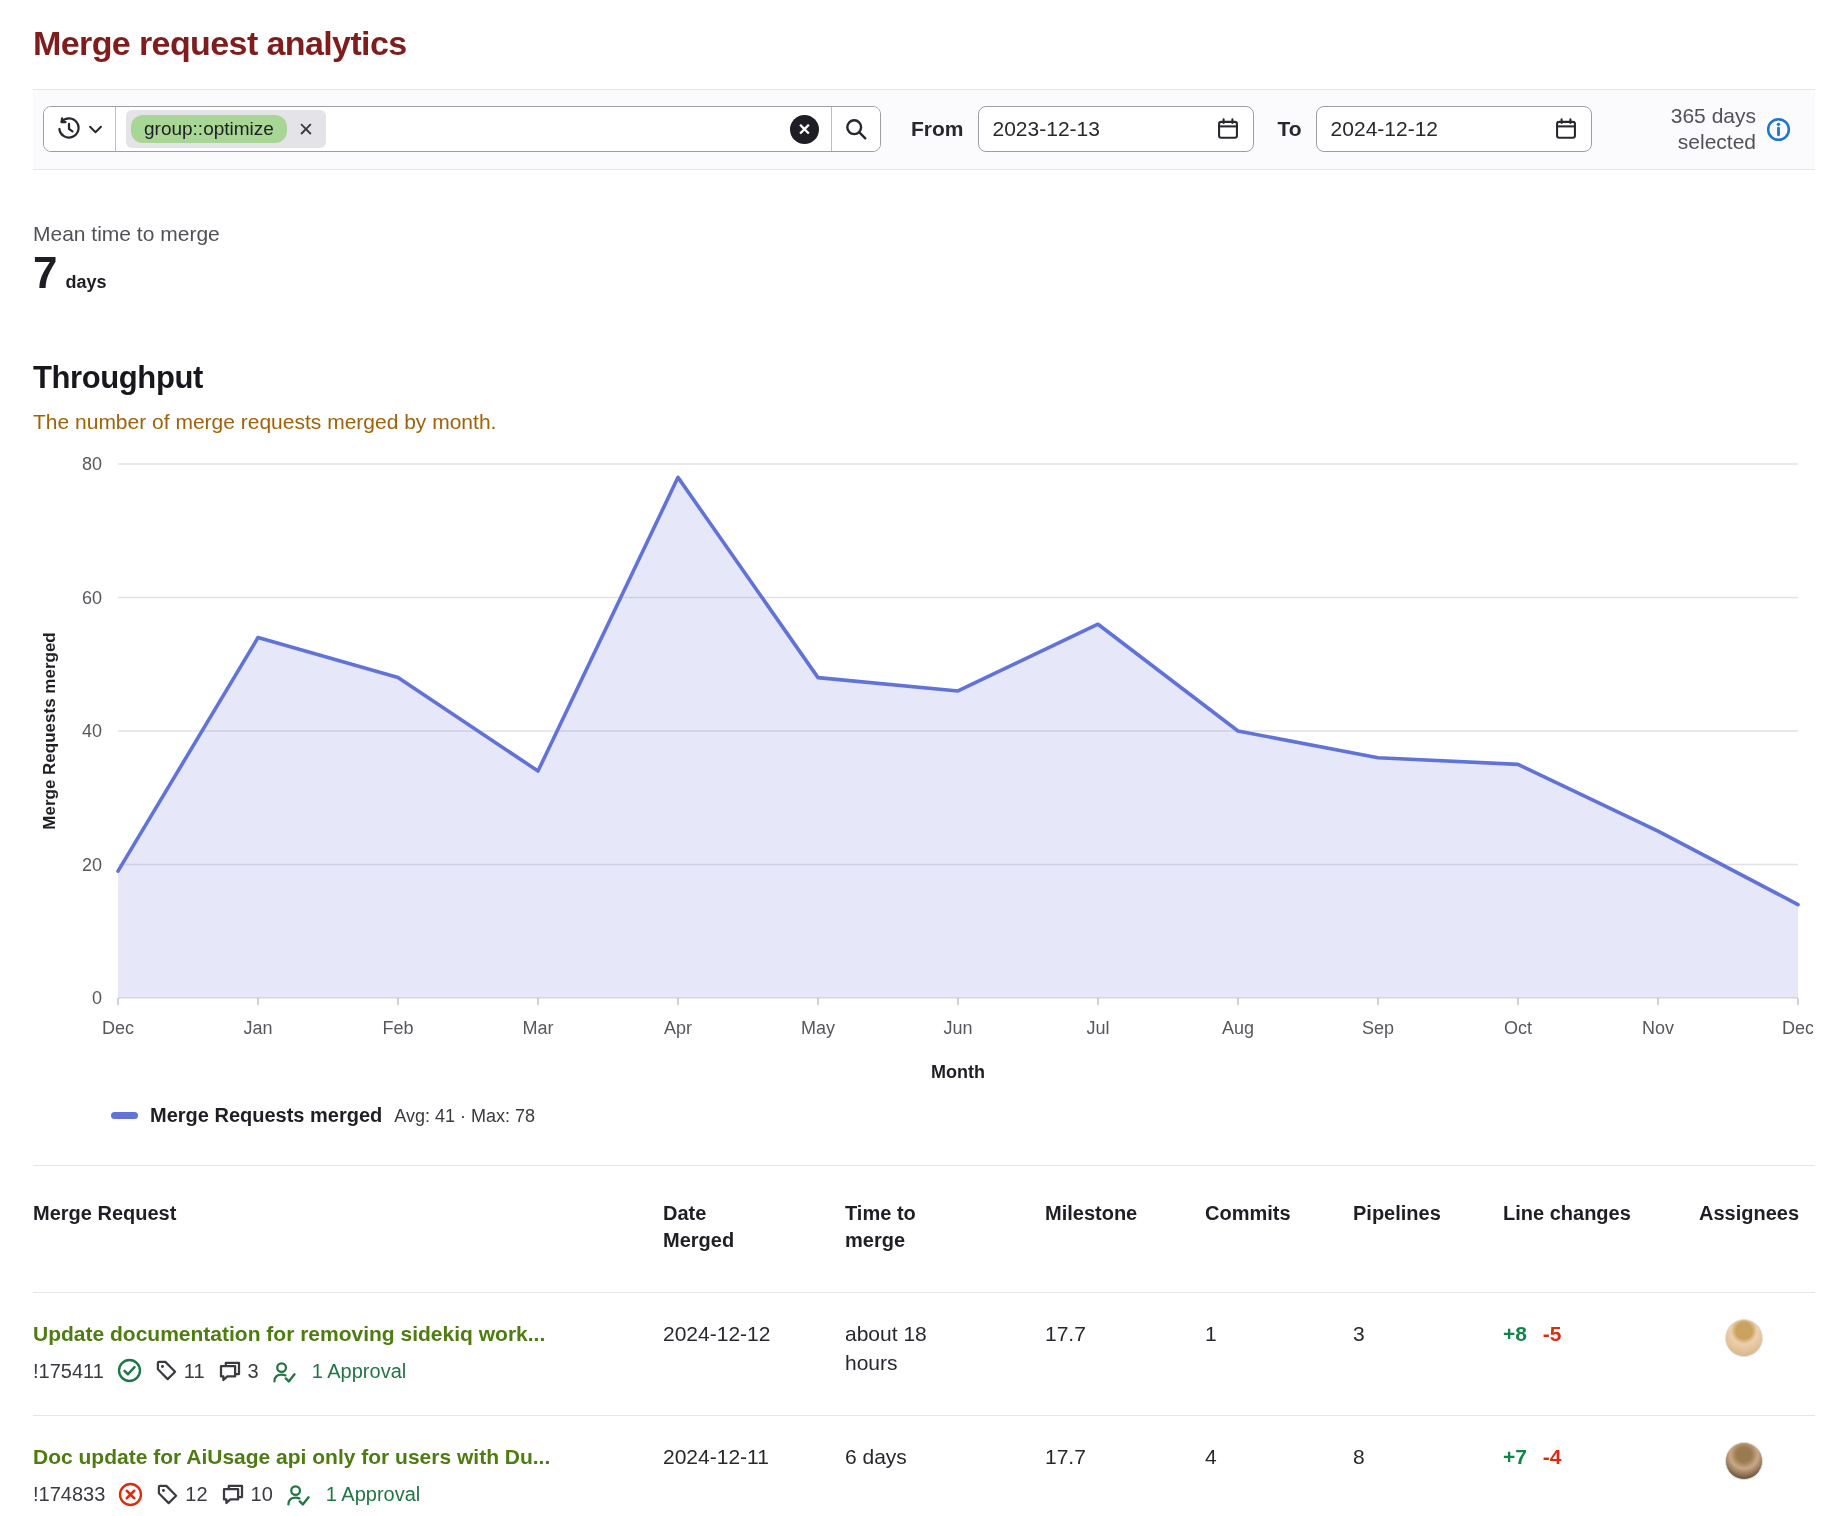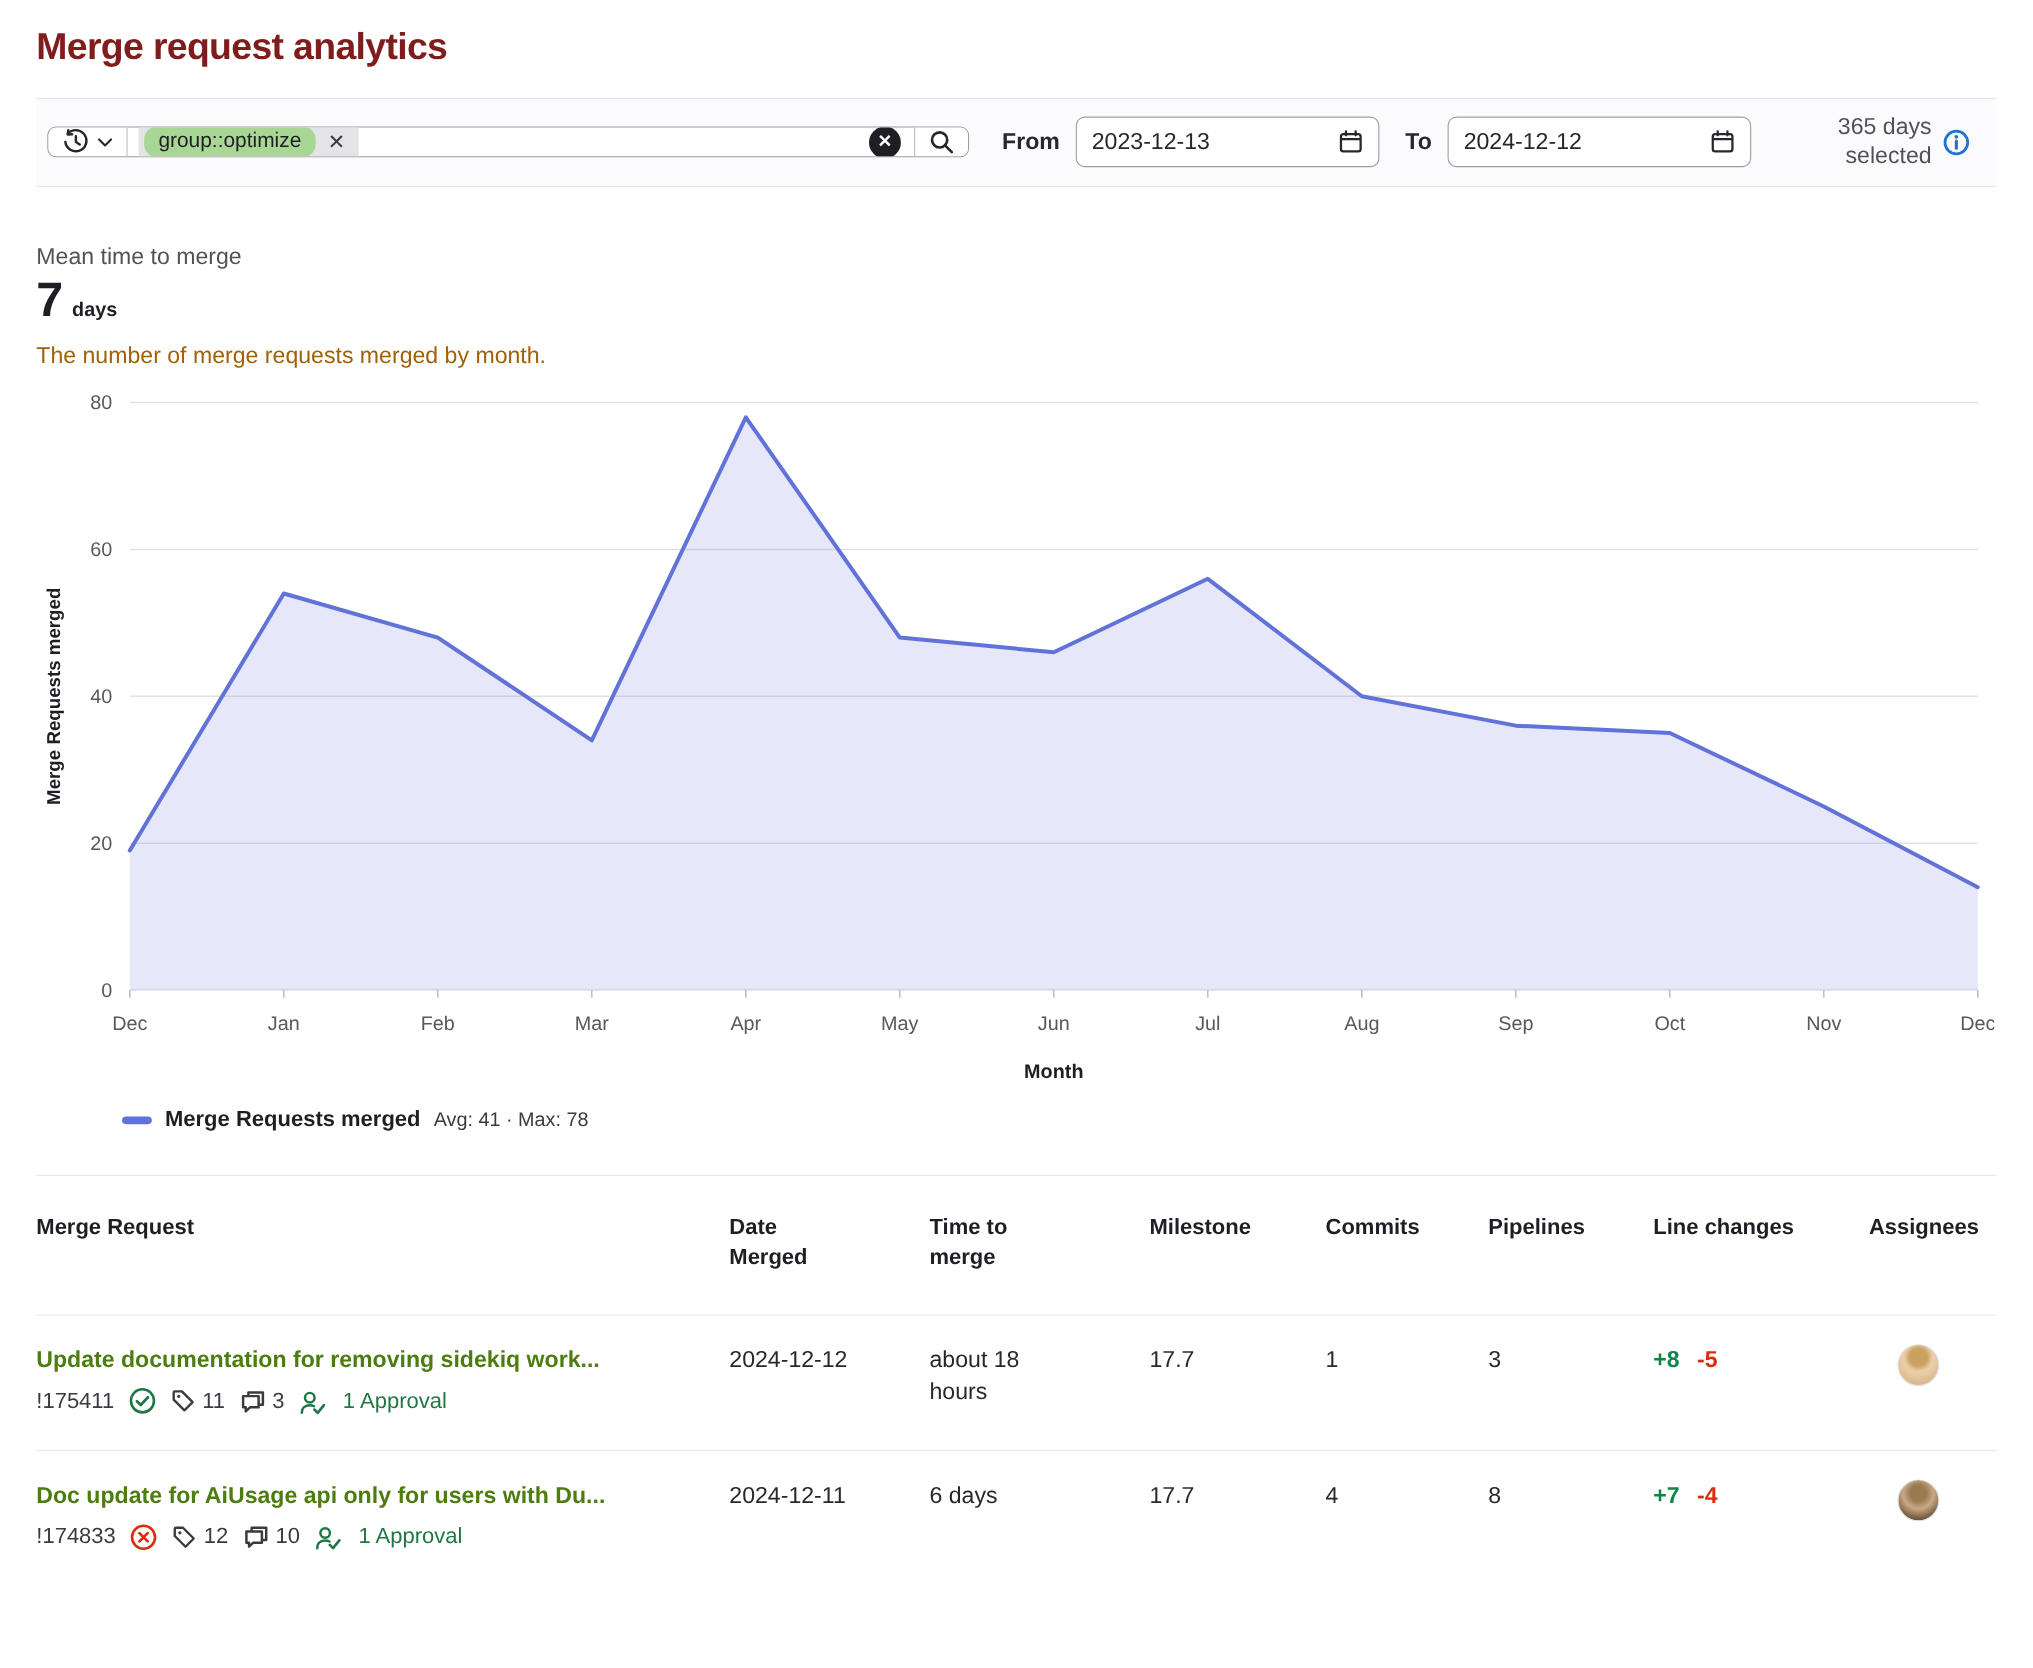--- a/index.html
+++ b/index.html
@@ -6,21 +6,21 @@
   html,body { width:1848px; height:1516px; overflow:hidden; background:#fff;
     font-family:"Liberation Sans","DejaVu Sans",sans-serif; color:#28272d; }
   .content { padding:0 33px; }
 
   
   h1.page-title { font-size:34px; font-weight:700; letter-spacing:-0.6px; color:#7f1d1d; margin:24px 0 26px 0; }
 
   
   .filter-section { background:#fbfafd; border-top:1px solid #e6e6ea; border-bottom:1px solid #e6e6ea;
     padding:13px 10px; display:flex; align-items:center; }
-  .combo { display:flex; align-items:stretch; height:28px; border:1px solid #9e9da4; border-radius:8px; background:#fff; overflow:hidden; flex:0 0 auto; width:838px; }
+  .combo { display:flex; align-items:stretch; height:46px; border:1px solid #9e9da4; border-radius:8px; background:#fff; overflow:hidden; flex:0 0 auto; width:838px; }
   .combo-history { display:flex; align-items:center; gap:8px; padding:0 13px; border-right:1px solid #bfbfc3; background:#fff; cursor:pointer; }
   .combo-input { flex:1; display:flex; align-items:center; padding:0 10px; gap:8px; position:relative; }
   .token-chip { display:flex; align-items:center; background:#e4e3e8; border-radius:6px; padding:5px 10px 5px 5px; gap:9px; cursor:pointer; }
   .token-pill { background:#a8d695; color:#1f1e24; border-radius:12px; padding:3px 13px; font-size:19px; }
   .token-close { background:none; border:none; font-size:19px; color:#3a3a40; cursor:pointer; line-height:1; padding:0 2px; }
   .clear-btn { position:absolute; right:12px; width:29px; height:29px; border:none; border-radius:50%;
     background:#1f1e24; color:#fff; font-size:16px; font-weight:700; line-height:29px; text-align:center; cursor:pointer; }
   .combo-search { width:49px; display:flex; align-items:center; justify-content:center; border-left:1px solid #bfbfc3; background:#fff; cursor:pointer; }
 
   .range-label { font-weight:700; font-size:21px; margin:0 14px 0 30px; }
@@ -146,20 +146,21 @@
   </div>
 
   <div class="metric">
     <div class="metric-label">Mean time to merge</div>
     <div class="metric-value-row">
       <span class="metric-value">7</span>
       <span class="metric-unit">days</span>
     </div>
   </div>
 
+  <h2 class="section-title">Throughput</h2>
   <div class="section-subtitle">The number of merge requests merged by month.</div>
 
   <div class="chart-wrap">
     <svg width="1780" height="656" viewBox="0 0 1780 656">
         <line x1="85" y1="556" x2="1765" y2="556" stroke="#e2e2e6" stroke-width="1.4"></line>
         <text x="69" y="562" text-anchor="end" font-size="18" fill="#58575d">0</text>
         <line x1="85" y1="422.5" x2="1765" y2="422.5" stroke="#e2e2e6" stroke-width="1.4"></line>
         <text x="69" y="428.5" text-anchor="end" font-size="18" fill="#58575d">20</text>
         <line x1="85" y1="289" x2="1765" y2="289" stroke="#e2e2e6" stroke-width="1.4"></line>
         <text x="69" y="295" text-anchor="end" font-size="18" fill="#58575d">40</text>

